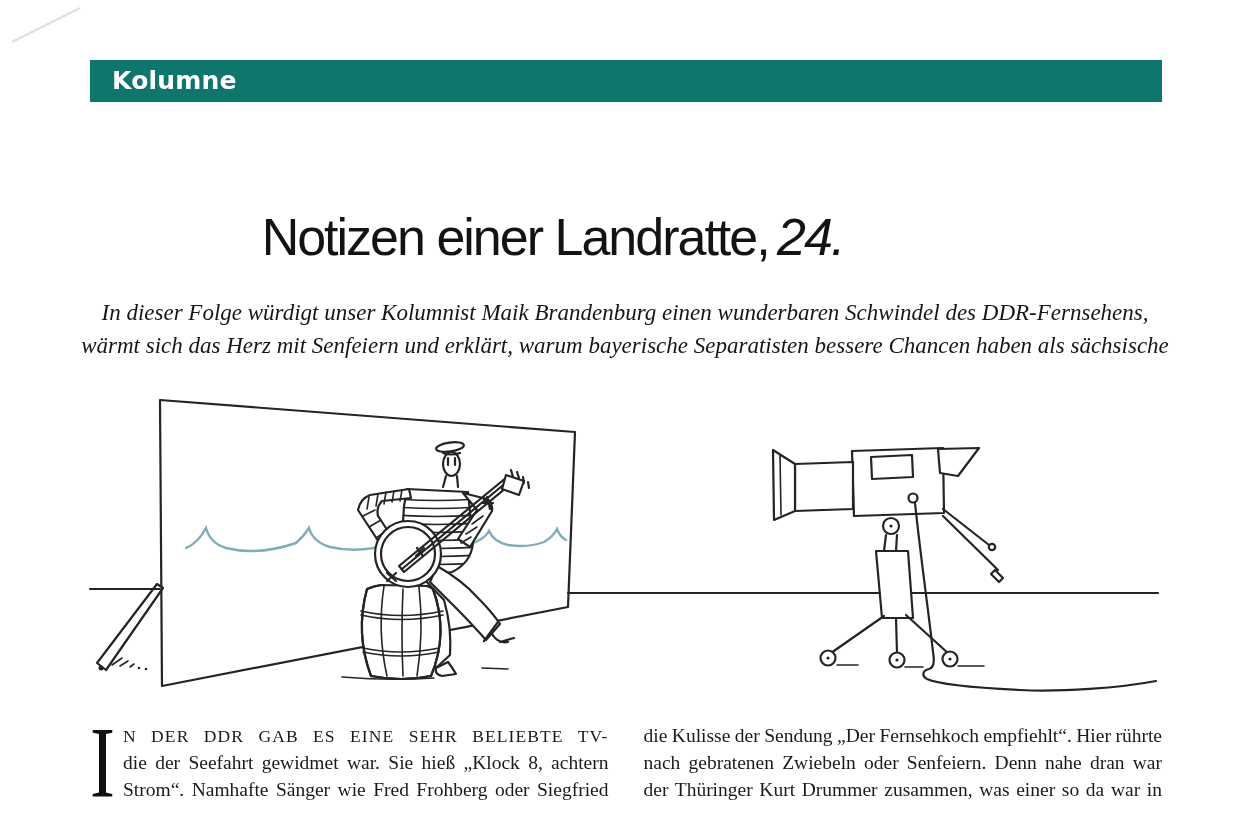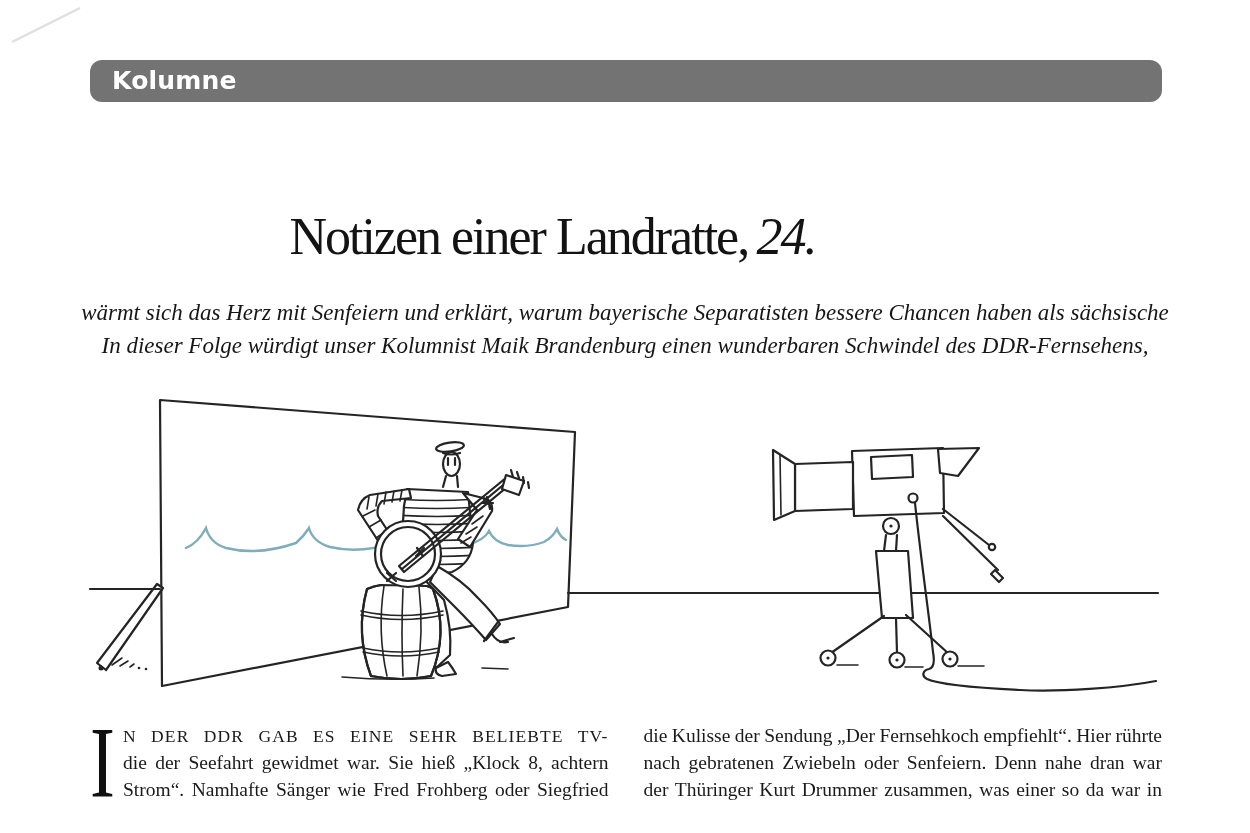--- a/index.html
+++ b/index.html
@@ -1,24 +1,24 @@
 <!DOCTYPE html>
 <html lang="de"><head>
 <meta charset="utf-8">
 <style>
   html,body{margin:0;padding:0;background:#ffffff;}
   .page{position:relative;width:1250px;height:833px;background:#fff;overflow:hidden;
         font-family:"Liberation Serif",serif;color:#1a1a1a;}
   
-  .redbar{position:absolute;left:90px;top:60px;width:1072px;height:42px;background:#737373;border-radius:12px;}
+  .redbar{position:absolute;left:90px;top:60px;width:1072px;height:42px;background:#0f766e;}
   .redbar .label{font-family:"DejaVu Sans","Liberation Sans",sans-serif;font-weight:bold;
         color:#fff;font-size:25px;line-height:42px;padding-left:22px;letter-spacing:.2px;}
   
   .title{position:absolute;left:0;top:204px;width:1105px;text-align:center;
-        font-family:Liberation Serif, serif;font-size:52px;line-height:66px;
+        font-family:Liberation Sans, sans-serif;font-size:52px;line-height:66px;
         letter-spacing:-2px;color:#131313;white-space:nowrap;}
   .title .num{font-style:italic;}
   
   .subtitle{position:absolute;left:75px;top:296px;width:1100px;text-align:center;
         font-style:italic;font-size:23px;line-height:33px;color:#161616;}
   
   .columns{position:absolute;left:90px;top:722px;width:1072px;display:flex;gap:35px;}
   .col{flex:1 1 0;font-size:19.5px;line-height:27px;word-spacing:-.5px;}
   .jline{text-align:justify;text-align-last:justify;height:27px;overflow:hidden;}
   .caps{font-size:17.5px;letter-spacing:1.1px;}
@@ -36,22 +36,22 @@
 
 <div class="page">
 
   <div class="redbar">
     <div class="label">Kolumne</div>
   </div>
 
   <div class="title"><span>Notizen einer Landratte,</span> <span class="num">24.</span></div>
 
   <div class="subtitle">
+    <div>In dieser Folge würdigt unser Kolumnist Maik Brandenburg einen wunderbaren Schwindel des DDR-Fernsehens,</div>
     <div>wärmt sich das Herz mit Senfeiern und erklärt, warum bayerische Separatisten bessere Chancen haben als sächsische</div>
-    <div>In dieser Folge würdigt unser Kolumnist Maik Brandenburg einen wunderbaren Schwindel des DDR-Fernsehens,</div>
   </div>
 
   <svg class="illu" width="1250" height="833" viewBox="0 0 1250 833" role="img" aria-label="Hand-drawn sketch: a sailor in a striped shirt sits on a barrel playing a banjo in front of a backdrop panel painted with waves, while a studio TV camera on a wheeled tripod films him">
     <defs>
       <clipPath id="panelclip">
           <path d="M160,400 L575,432 L568,607 L162,686 Z"></path>
         </clipPath>
       <clipPath id="torsoclip">
           <path d="M407,489 L468,492 L473,543 Q471,563 452,572 L426,576 Q406,569 401,553 L404,506 Z"></path>
         </clipPath>

